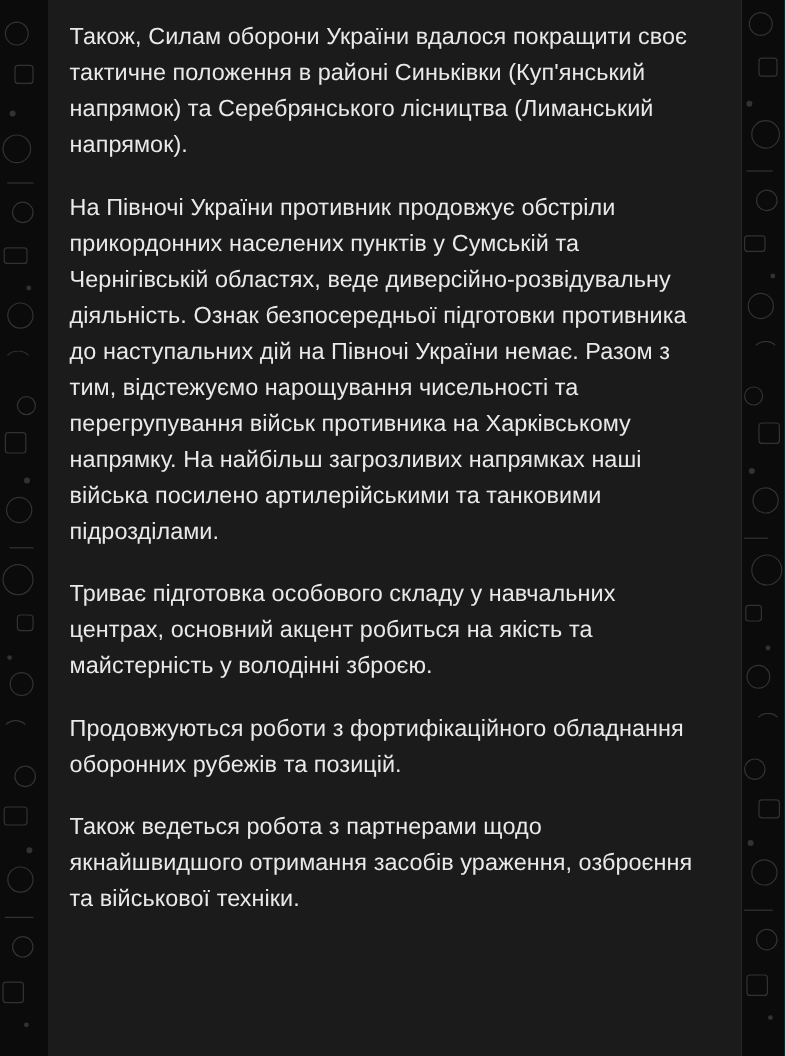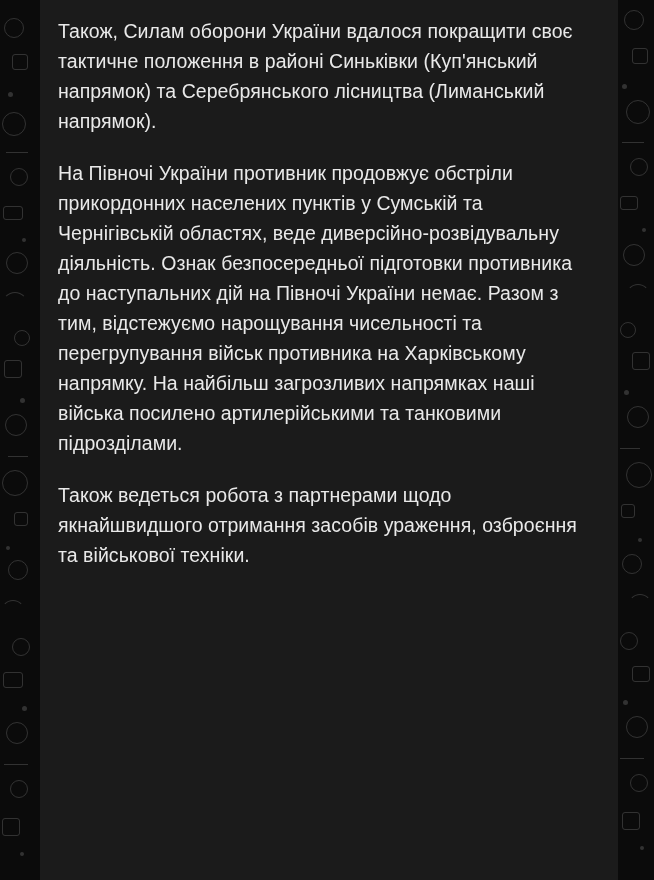--- a/index.html
+++ b/index.html
@@ -143,16 +143,18 @@
     <span class="doodle" style="left:8px;  top:716px; width:20px; height:20px;"></span>
     <span class="doodle line" style="left:2px;  top:758px; width:24px;"></span>
     <span class="doodle" style="left:12px; top:774px; width:16px; height:16px;"></span>
     <span class="doodle sq" style="left:4px;  top:812px; width:16px; height:16px;"></span>
     <span class="doodle dot" style="left:22px; top:846px; width:4px;  height:4px;"></span>
   </div>
 
   <div id="message-bubble">
     <p class="msg-text">Також, Силам оборони України вдалося покращити своє тактичне положення в районі Синьківки (Куп'янський напрямок) та Серебрянського лісництва (Лиманський напрямок).</p>
     <p class="msg-text">На Півночі України противник продовжує обстріли прикордонних населених пунктів у Сумській та Чернігівській областях, веде диверсійно-розвідувальну діяльність. Ознак безпосередньої підготовки противника до наступальних дій на Півночі України немає. Разом з тим, відстежуємо нарощування чисельності та перегрупування військ противника на Харківському напрямку. На найбільш загрозливих напрямках наші війська посилено артилерійськими та танковими підрозділами.</p>
+    <p class="msg-text">Триває підготовка особового складу у навчальних центрах, основний акцент робиться на якість та майстерність у володінні зброєю.</p>
+    <p class="msg-text">Продовжуються роботи з фортифікаційного обладнання оборонних рубежів та позицій.</p>
     <p class="msg-text">Також ведеться робота з партнерами щодо якнайшвидшого отримання засобів ураження, озброєння та військової техніки.</p>
   </div>
 
 </div>
 
 </body></html>

